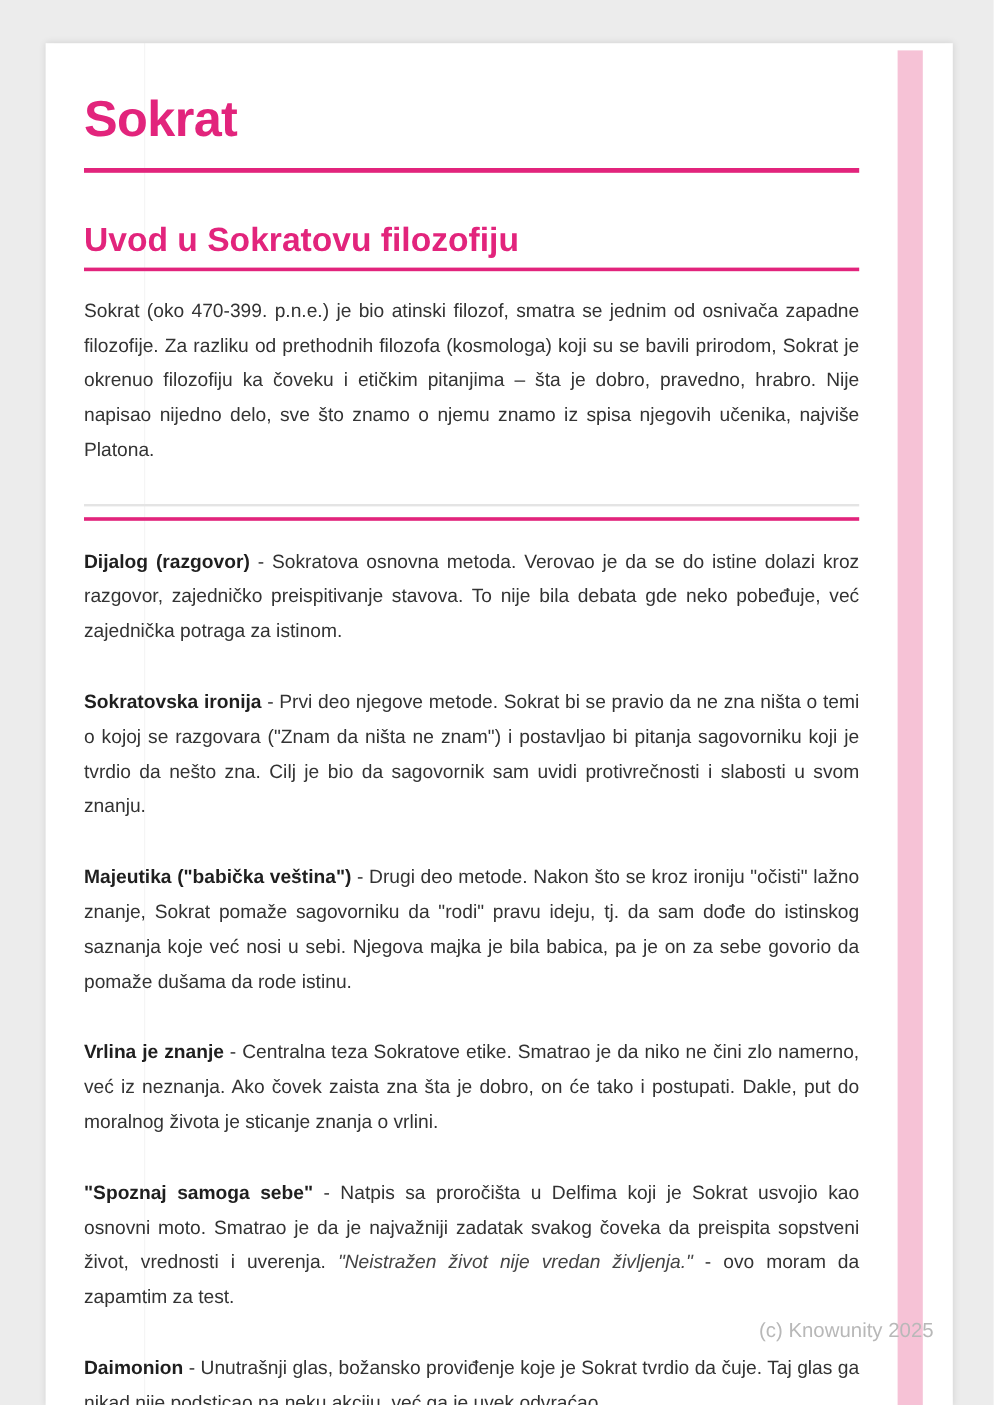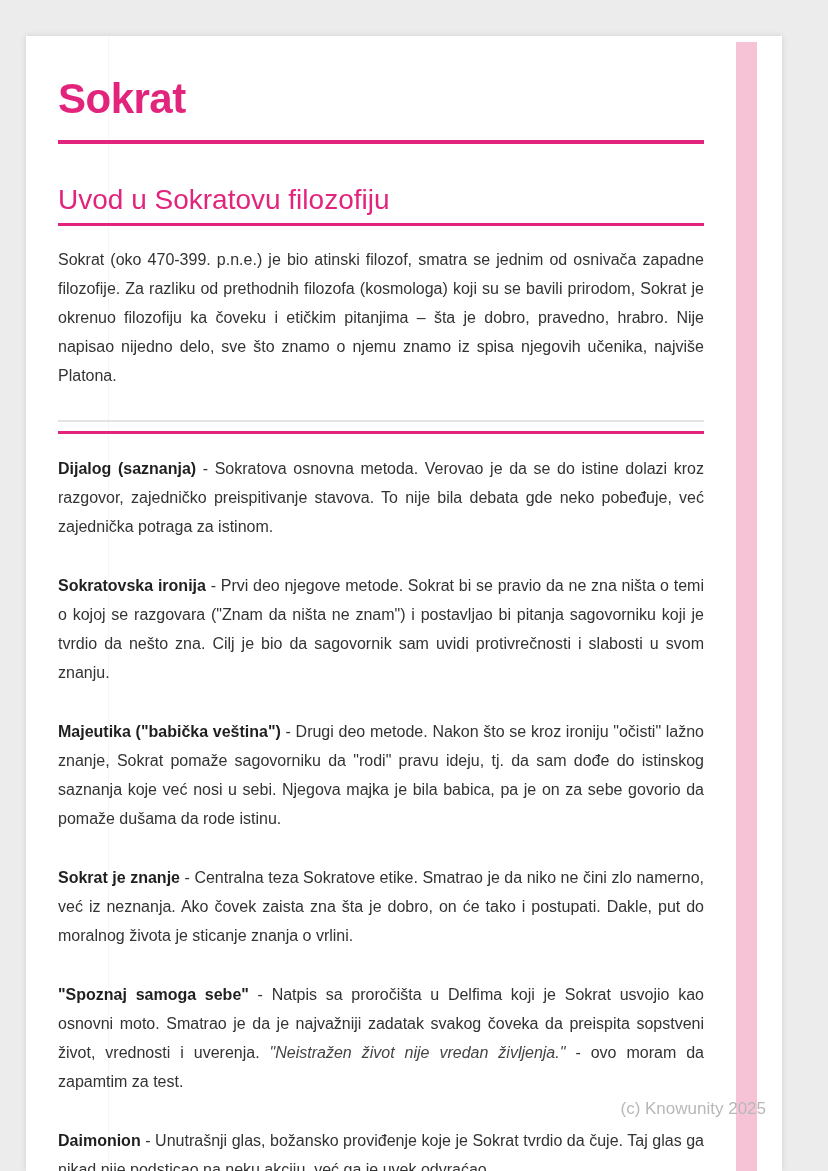--- a/index.html
+++ b/index.html
@@ -5,21 +5,21 @@
   :root { --accent: #e2247c; }
   html, body { margin: 0; padding: 0; }
   body {
     width: 828px; height: 1171px;
     background: #ececec;
     font-family: "Liberation Sans", sans-serif;
     position: relative;
     overflow: hidden;
   }
   .page {
-    position: absolute; left: 26px; top: 36px;
+    position: absolute; left: 38px; top: 36px;
     width: 756px; height: 1135px;
     background: #ffffff;
     box-shadow: 0 0 6px rgba(0,0,0,0.12);
   }
   .fold {
     position: absolute; left: 82px; top: 0;
     width: 1px; height: 100%;
     background: rgba(0,0,0,0.04);
   }
   .stripe {
@@ -31,21 +31,21 @@
   .title {
     color: var(--accent);
     font-size: 42px; font-weight: bold;
     line-height: 1; letter-spacing: -0.5px;
     margin-top: 42px;
   }
   .rule { background: var(--accent); }
   .rule-title { height: 4px; margin-top: 20px; }
   .h2 {
     color: var(--accent);
-    font-size: 28px; font-weight: normal; line-height: 1;
+    font-size: 28px; font-weight: bold; line-height: 1;
   }
   .h2-intro { margin-top: 42px; }
   .h2-concepts { margin-top: 28px; }
   .rule-h2 { height: 3px; margin-top: 9px; }
   .body {
     font-size: 16px; line-height: 29px;
     color: #333333; text-align: justify;
   }
   .intro-p { margin-top: 19px; }
   .divider { height: 2px; background: #e4e4e4; margin-top: 30px; }
@@ -71,33 +71,33 @@
 
     <div class="h2 h2-intro">Uvod u Sokratovu filozofiju</div>
     <div class="rule rule-h2"></div>
     <p class="body intro-p">Sokrat (oko 470-399. p.n.e.) je bio atinski filozof, smatra se jednim od osnivača zapadne filozofije. Za razliku od prethodnih filozofa (kosmologa) koji su se bavili prirodom, Sokrat je okrenuo filozofiju ka čoveku i etičkim pitanjima – šta je dobro, pravedno, hrabro. Nije napisao nijedno delo, sve što znamo o njemu znamo iz spisa njegovih učenika, najviše Platona.</p>
 
     <div class="divider"></div>
 
     <div class="rule rule-h2"></div>
 
     <p class="body concept concept-first">
-      <strong>Dijalog (saznanja)</strong><span> - Sokratova osnovna metoda. Verovao je da se do istine dolazi kroz razgovor, zajedničko preispitivanje stavova. To nije bila debata gde neko pobeđuje, već zajednička potraga za istinom.</span>
+      <strong>Dijalog (razgovor)</strong><span> - Sokratova osnovna metoda. Verovao je da se do istine dolazi kroz razgovor, zajedničko preispitivanje stavova. To nije bila debata gde neko pobeđuje, već zajednička potraga za istinom.</span>
     </p>
 
     <p class="body concept">
       <strong>Sokratovska ironija</strong><span> - Prvi deo njegove metode. Sokrat bi se pravio da ne zna ništa o temi o kojoj se razgovara ("Znam da ništa ne znam") i postavljao bi pitanja sagovorniku koji je tvrdio da nešto zna. Cilj je bio da sagovornik sam uvidi protivrečnosti i slabosti u svom znanju.</span>
     </p>
 
     <p class="body concept">
       <strong>Majeutika ("babička veština")</strong><span> - Drugi deo metode. Nakon što se kroz ironiju "očisti" lažno znanje, Sokrat pomaže sagovorniku da "rodi" pravu ideju, tj. da sam dođe do istinskog saznanja koje već nosi u sebi. Njegova majka je bila babica, pa je on za sebe govorio da pomaže dušama da rode istinu.</span>
     </p>
 
     <p class="body concept">
-      <strong>Sokrat je znanje</strong><span> - Centralna teza Sokratove etike. Smatrao je da niko ne čini zlo namerno, već iz neznanja. Ako čovek zaista zna šta je dobro, on će tako i postupati. Dakle, put do moralnog života je sticanje znanja o vrlini.</span>
+      <strong>Vrlina je znanje</strong><span> - Centralna teza Sokratove etike. Smatrao je da niko ne čini zlo namerno, već iz neznanja. Ako čovek zaista zna šta je dobro, on će tako i postupati. Dakle, put do moralnog života je sticanje znanja o vrlini.</span>
     </p>
 
     <p class="body concept">
       <strong>"Spoznaj samoga sebe"</strong><span> - Natpis sa proročišta u Delfima koji je Sokrat usvojio kao osnovni moto. Smatrao je da je najvažniji zadatak svakog čoveka da preispita sopstveni život, vrednosti i uverenja. </span><span class="quote-italic">"Neistražen život nije vredan življenja."</span><span> - ovo moram da zapamtim za test.</span>
     </p>
 
     <p class="body concept">
       <strong>Daimonion</strong><span> - Unutrašnji glas, božansko proviđenje koje je Sokrat tvrdio da čuje. Taj glas ga nikad nije podsticao na neku akciju, već ga je uvek odvraćao</span>
     </p>
   </div>

